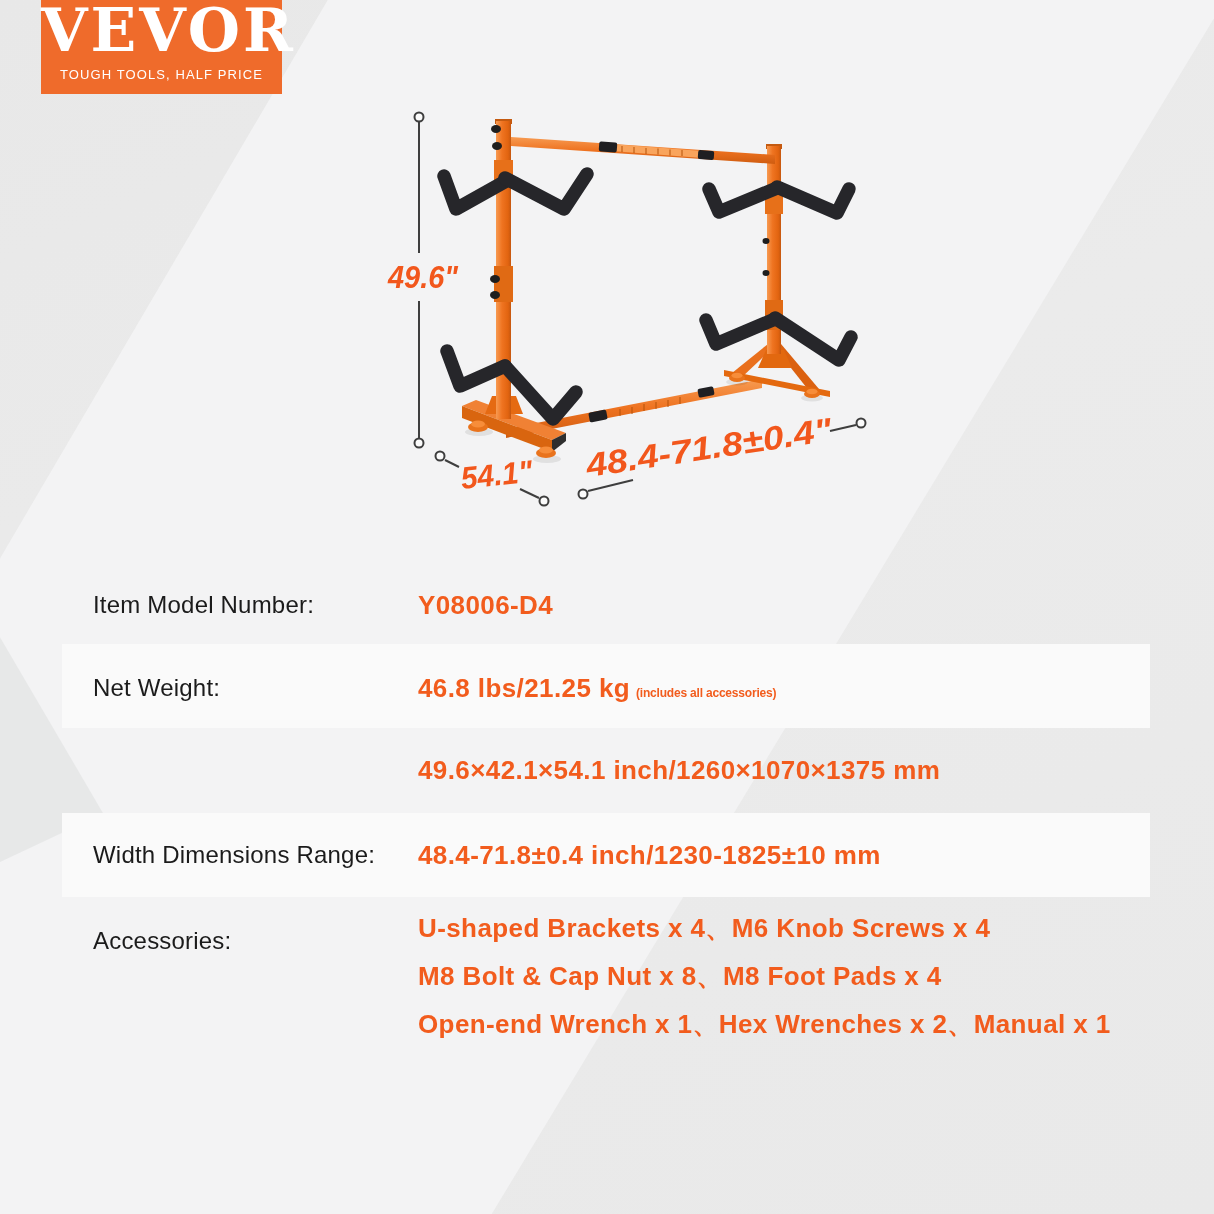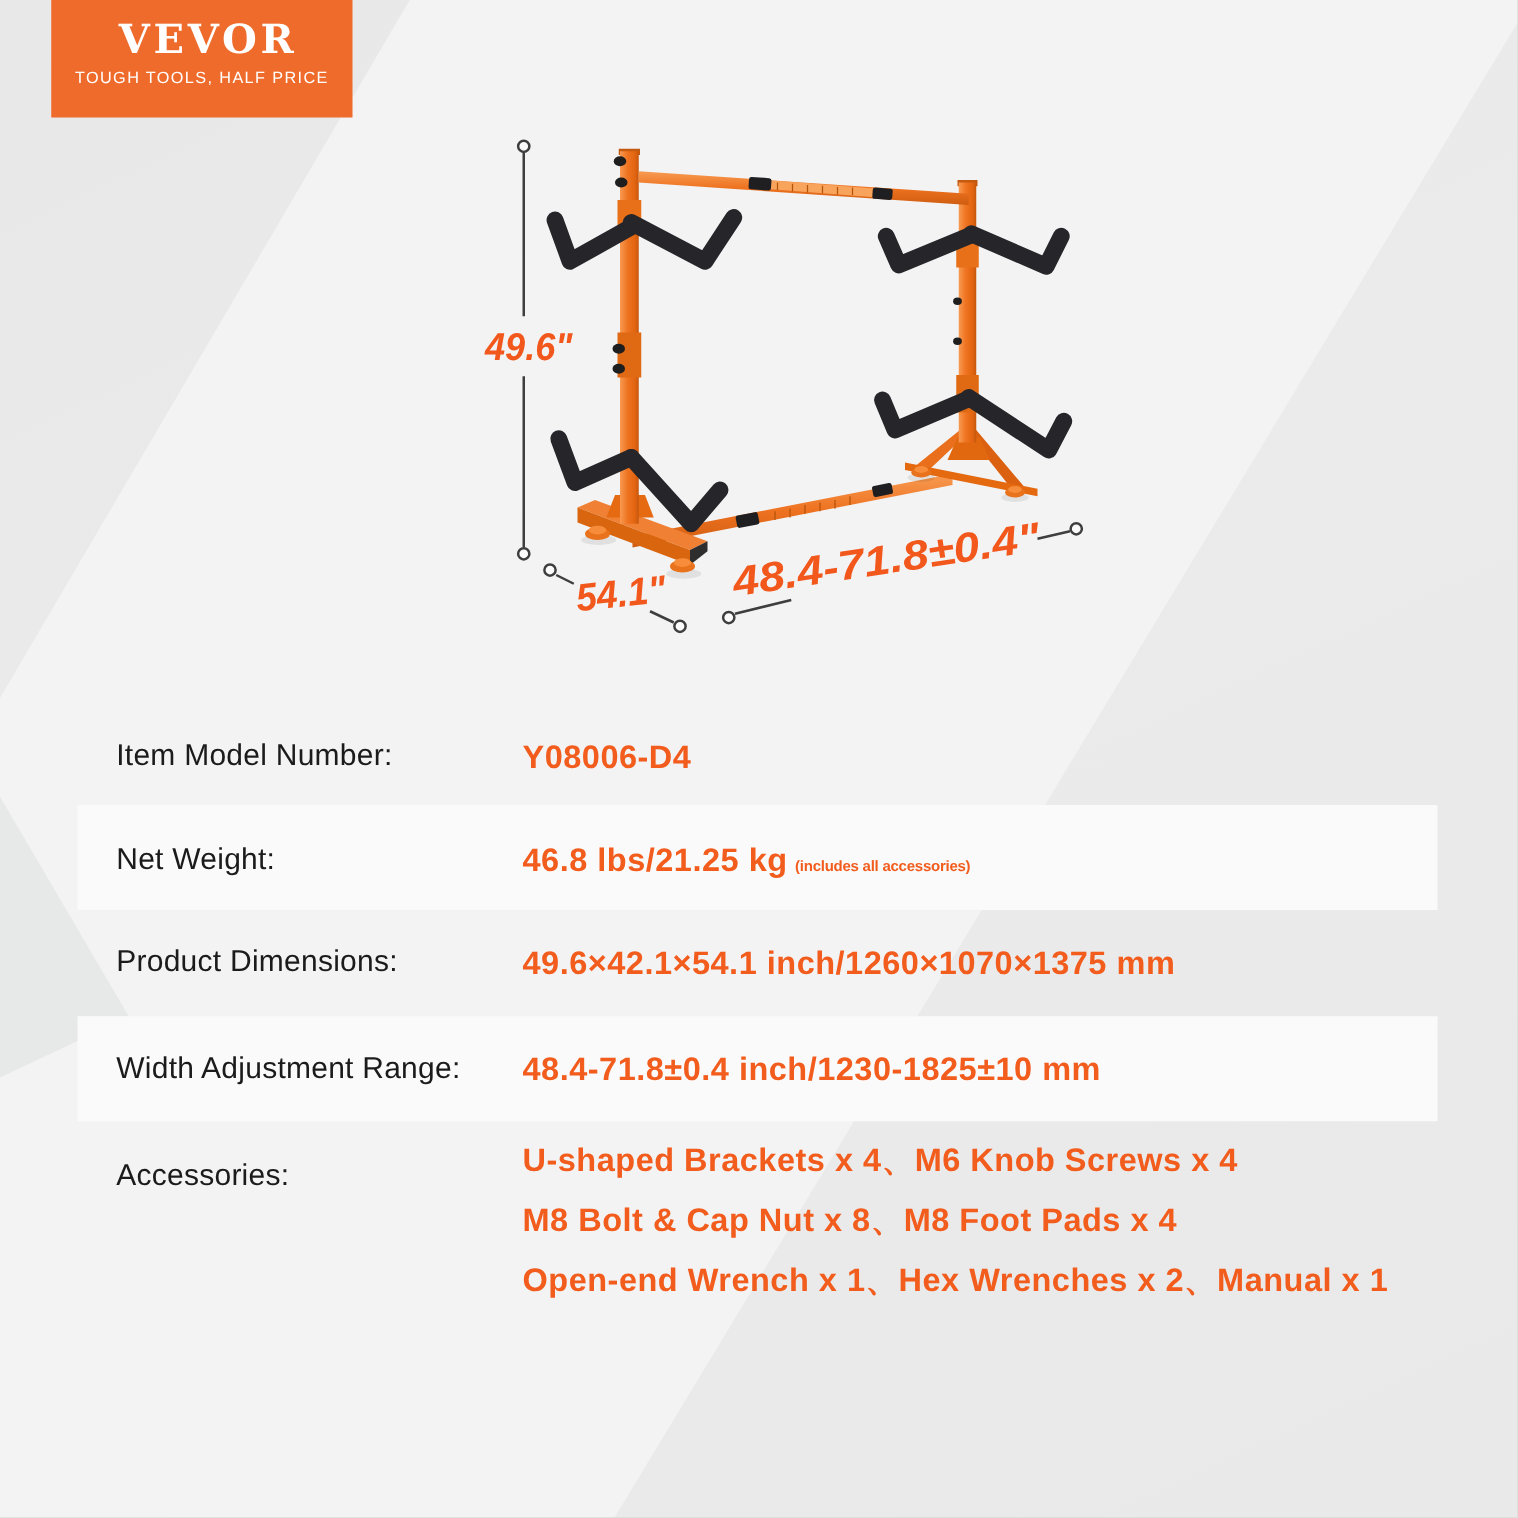--- a/index.html
+++ b/index.html
@@ -14,22 +14,22 @@
   }
   .bg-dark-tri{
     position:absolute;inset:0;background:#e1e2e2;opacity:.65;
     clip-path:polygon(0 52.5%,8.5% 67%,0 71%);
   }
   .logo{
     position:absolute;left:41px;top:0;width:241px;height:94px;
     background:#ef6b2b;color:#ffffff;text-align:center;
   }
   .logo-text{
-    font-family:"DejaVu Serif",serif;font-weight:bold;font-size:32px;
-    letter-spacing:3px;line-height:1;padding-top:15px;margin-left:10px;
+    font-family:"DejaVu Serif",serif;font-weight:bold;font-size:60px;
+    letter-spacing:3px;line-height:1;
   }
   .logo-tagline{
     font-size:13px;font-weight:normal;letter-spacing:1.1px;margin-top:7px;
   }
   .diagram{position:absolute;left:330px;top:95px;width:580px;height:420px;}
   .band{position:absolute;left:62px;width:1088px;height:84px;background:#fafafa;}
   .band1{top:644px;}
   .band2{top:813px;}
   .spec-label{
     position:absolute;left:93px;font-size:24px;line-height:32px;color:#1b1b1b;
@@ -189,24 +189,23 @@
   <div class="band band2"></div>
 
   <div class="spec-label" style="top:589px">Item Model Number:</div>
   <div class="spec-value" style="top:589px">Y08006-D4</div>
 
   <div class="spec-label" style="top:672px">Net Weight:</div>
   <div class="spec-value" style="top:672px">
     <span>46.8 lbs/21.25 kg</span><span class="value-note">(includes all accessories)</span>
   </div>
 
-  <div class="spec-label" style="top:754px">Product Dimensions:</div>
   <div class="spec-value" style="top:754px">49.6×42.1×54.1 inch/1260×1070×1375 mm</div>
 
-  <div class="spec-label" style="top:839px">Width Adjustment Range:</div>
+  <div class="spec-label" style="top:839px">Width Dimensions Range:</div>
   <div class="spec-value" style="top:839px">48.4-71.8±0.4 inch/1230-1825±10 mm</div>
 
   <div class="spec-label" style="top:925px">Accessories:</div>
   <div class="value-lines">
     <div>U-shaped Brackets x 4、M6 Knob Screws x 4</div>
     <div>M8 Bolt &amp; Cap Nut x 8、M8 Foot Pads x 4</div>
     <div>Open-end Wrench x 1、Hex Wrenches x 2、Manual x 1</div>
   </div>
 
 </div>

